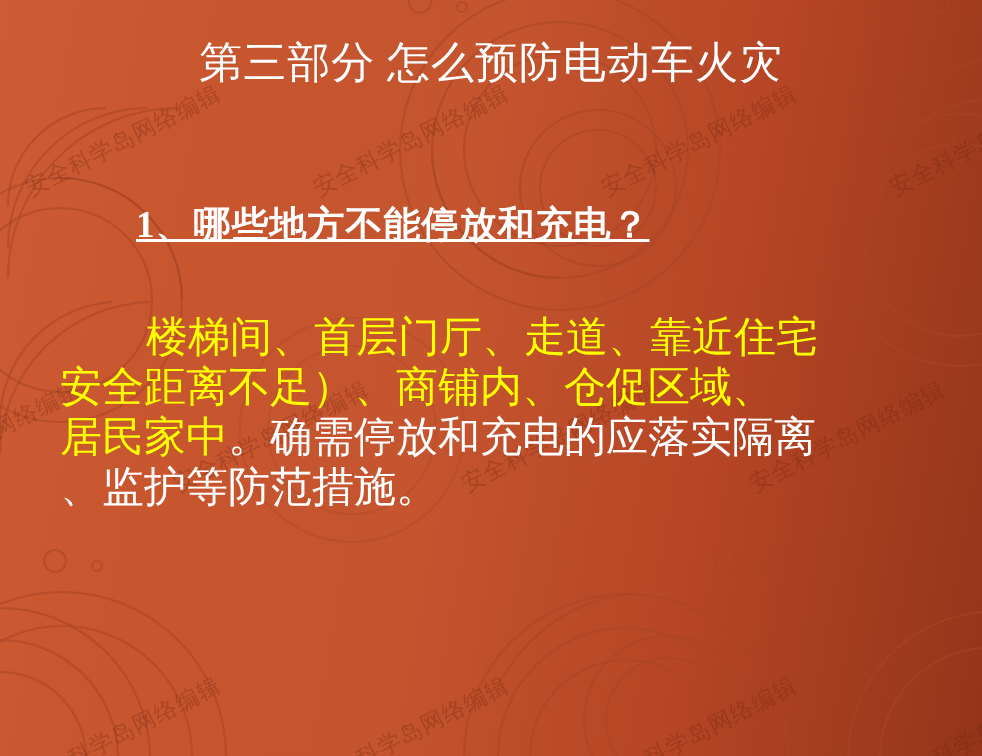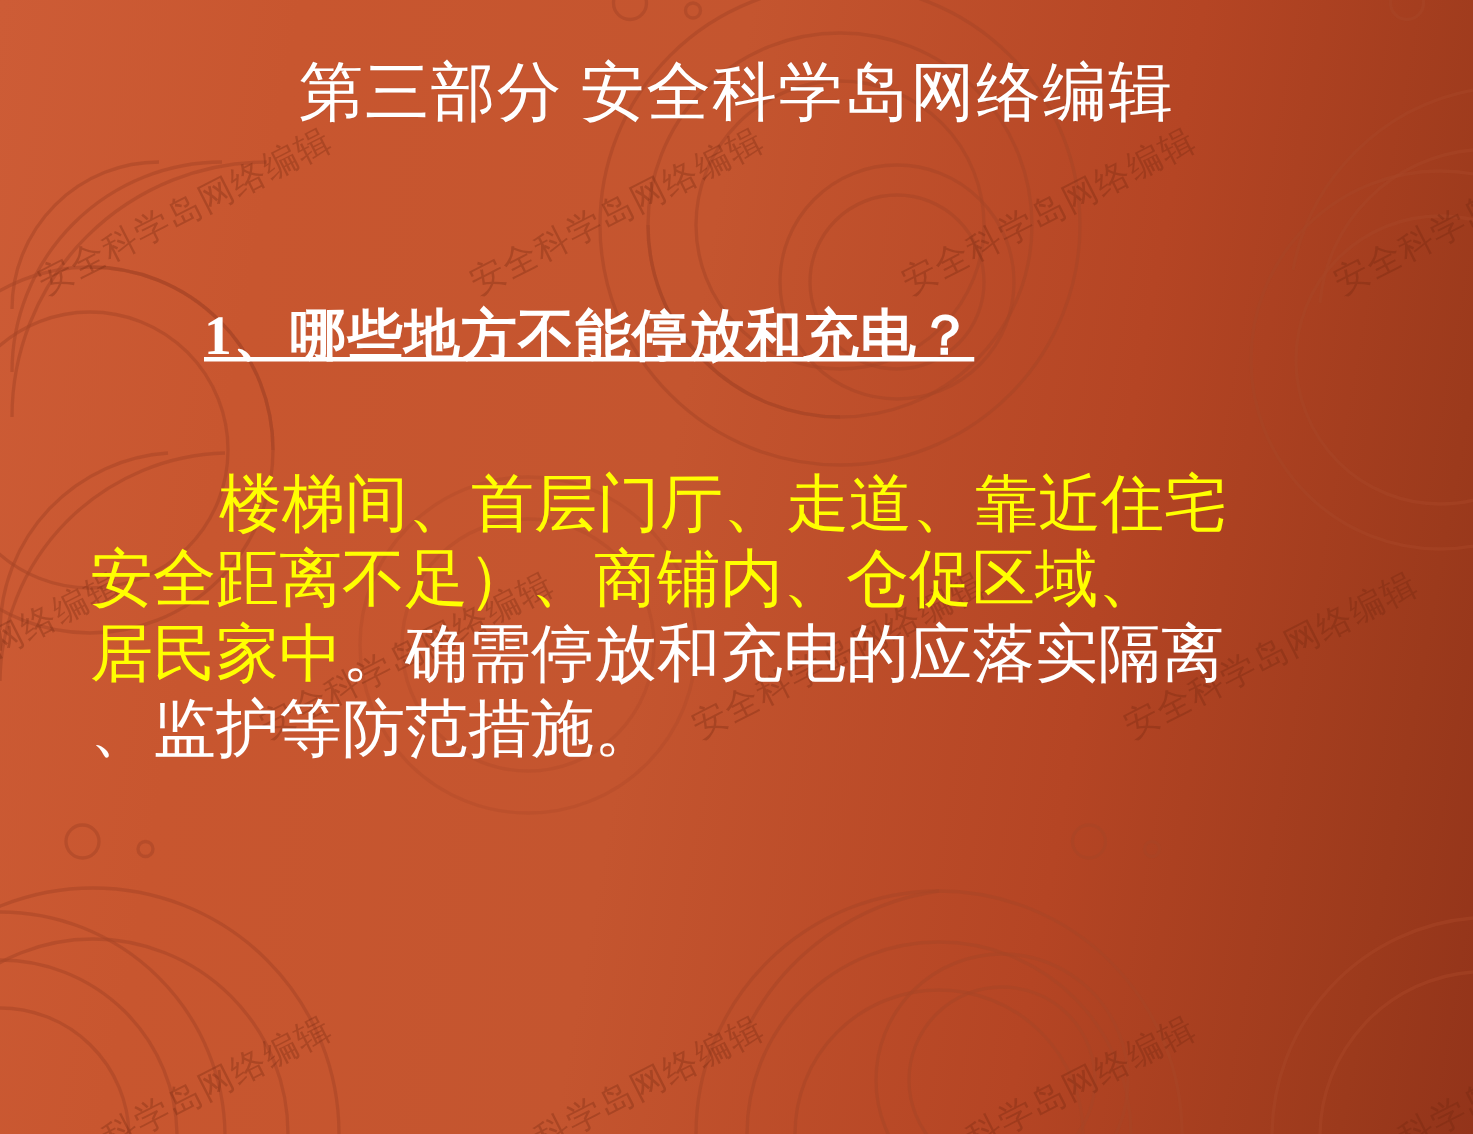--- a/index.html
+++ b/index.html
@@ -189,21 +189,21 @@
       <div class="wm" style="left: 576px; top: 592px; transform: rotate(-27deg);">安全科学岛网络编辑</div>
       <div class="wm" style="left: 864px; top: 592px; transform: rotate(-27deg);">安全科学岛网络编辑</div>
       <div class="wm" style="left: 140px; top: 888px; transform: rotate(-27deg);">安全科学岛网络编辑</div>
       <div class="wm" style="left: 428px; top: 888px; transform: rotate(-27deg);">安全科学岛网络编辑</div>
       <div class="wm" style="left: 716px; top: 888px; transform: rotate(-27deg);">安全科学岛网络编辑</div>
       <div class="wm" style="left: 1004px; top: 888px; transform: rotate(-27deg);">安全科学岛网络编辑</div>
     </div>
 
   <div id="content">
 
-    <div id="slide-title">第三部分 安全科学岛网络编辑</div>
+    <div id="slide-title">第三部分 怎么预防电动车火灾</div>
 
     <div id="question-heading">1、哪些地方不能停放和充电？</div>
 
     <div id="body-block">
         <div class="body-line"><span class="ind"></span><span class="y">楼梯间、首层门厅、走道、靠近住宅</span></div>
         <div class="body-line"><span class="y">安全距离不足）、商铺内、仓促区域、</span></div>
         <div class="body-line"><span class="y">居民家中</span><span class="w">。确需停放和充电的应落实隔离</span></div>
         <div class="body-line"><span class="w">、监护等防范措施。</span></div>
       </div>
 

